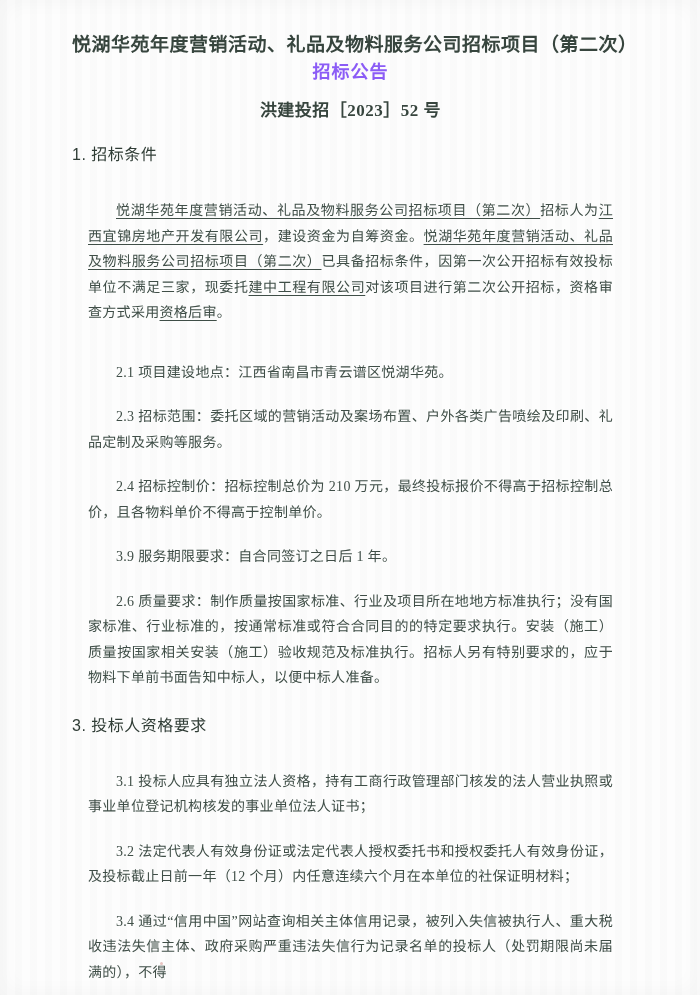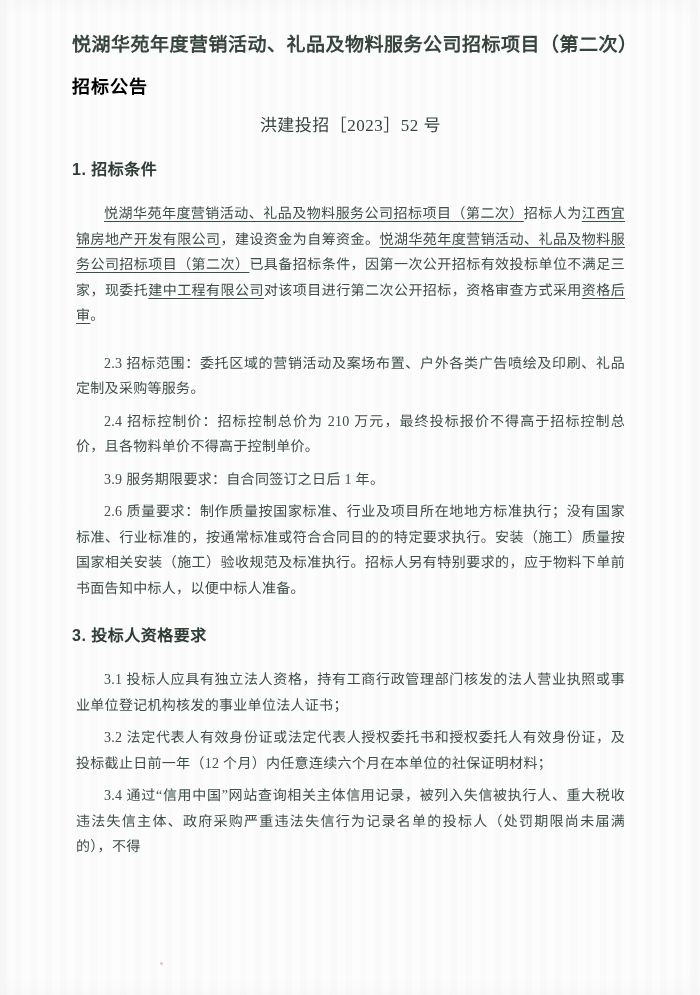--- a/index.html
+++ b/index.html
@@ -33,51 +33,51 @@
     line-height: 21px;
     text-align: center;
     color: #37453e;
     letter-spacing: 0.5px;
     margin: 0 0 0 0;
   }
   .doc-subtitle {
     font-size: 18px;
     font-weight: bold;
     line-height: 19px;
-    text-align: left;
-    color: #000000;
+    text-align: center;
+    color: #8b5cf6;
     letter-spacing: 1px;
-    margin: 23px 0 0 0;
+    margin: 8px 0 0 0;
   }
   .doc-number {
     font-size: 17px;
-    font-weight: normal;
+    font-weight: bold;
     line-height: 18px;
     text-align: center;
     color: #37453e;
     letter-spacing: 0.5px;
     margin: 20px 0 3px 0;
   }
   
   .doc-section { margin: 0; }
   .section-heading {
     font-family: "Liberation Sans", "DejaVu Sans", sans-serif;
     font-size: 16px;
-    font-weight: bold;
+    font-weight: normal;
     color: #303d36;
     line-height: 18px;
     margin: 26px 0 0 0;
     letter-spacing: 0.5px;
   }
   .paragraph {
     font-size: 14px;
     line-height: 25.5px;
     text-align: justify;
     text-indent: 2em;
-    margin: 4px;
+    margin: 16px;
     padding-top: 3px;
     letter-spacing: 0.3px;
     color: #3f4e47;
   }
   .doc-section .paragraph:first-of-type {
     padding-top: 18px;
   }
   .seg.u {
     text-decoration: underline;
     text-underline-offset: 3px;
@@ -101,20 +101,21 @@
   <h1 class="doc-title">悦湖华苑年度营销活动、礼品及物料服务公司招标项目（第二次）</h1>
   <h2 class="doc-subtitle">招标公告</h2>
   <div class="doc-number">洪建投招［2023］52 号</div>
 
   <main id="doc-body">
       <section class="doc-section">
         <h3 class="section-heading">1. 招标条件</h3>
         <p class="paragraph"><span class="seg u">悦湖华苑年度营销活动、礼品及物料服务公司招标项目（第二次）</span><span class="seg">招标人为</span><span class="seg u">江西宜锦房地产开发有限公司</span><span class="seg">，建设资金为自筹资金。</span><span class="seg u">悦湖华苑年度营销活动、礼品及物料服务公司招标项目（第二次）</span><span class="seg">已具备招标条件，因第一次公开招标有效投标单位不满足三家，现委托</span><span class="seg u">建中工程有限公司</span><span class="seg">对该项目进行第二次公开招标，资格审查方式采用</span><span class="seg u">资格后审</span><span class="seg">。</span></p>
       </section>
       <section class="doc-section">
+        <p class="paragraph"><span class="seg">2.1 项目建设地点：江西省南昌市青云谱区悦湖华苑。</span></p>
         <p class="paragraph"><span class="seg">2.3 招标范围：委托区域的营销活动及案场布置、户外各类广告喷绘及印刷、礼品定制及采购等服务。</span></p>
         <p class="paragraph"><span class="seg">2.4 招标控制价：招标控制总价为 210 万元，最终投标报价不得高于招标控制总价，且各物料单价不得高于控制单价。</span></p>
         <p class="paragraph"><span class="seg">3.9 服务期限要求：自合同签订之日后 1 年。</span></p>
         <p class="paragraph"><span class="seg">2.6 质量要求：制作质量按国家标准、行业及项目所在地地方标准执行；没有国家标准、行业标准的，按通常标准或符合合同目的的特定要求执行。安装（施工）质量按国家相关安装（施工）验收规范及标准执行。招标人另有特别要求的，应于物料下单前书面告知中标人，以便中标人准备。</span></p>
       </section>
       <section class="doc-section">
         <h3 class="section-heading">3. 投标人资格要求</h3>
         <p class="paragraph"><span class="seg">3.1 投标人应具有独立法人资格，持有工商行政管理部门核发的法人营业执照或事业单位登记机构核发的事业单位法人证书；</span></p>
         <p class="paragraph"><span class="seg">3.2 法定代表人有效身份证或法定代表人授权委托书和授权委托人有效身份证，及投标截止日前一年（12 个月）内任意连续六个月在本单位的社保证明材料；</span></p>
         <p class="paragraph"><span class="seg">3.4 通过“信用中国”网站查询相关主体信用记录，被列入失信被执行人、重大税收违法失信主体、政府采购严重违法失信行为记录名单的投标人（处罚期限尚未届满的），不得</span></p>

